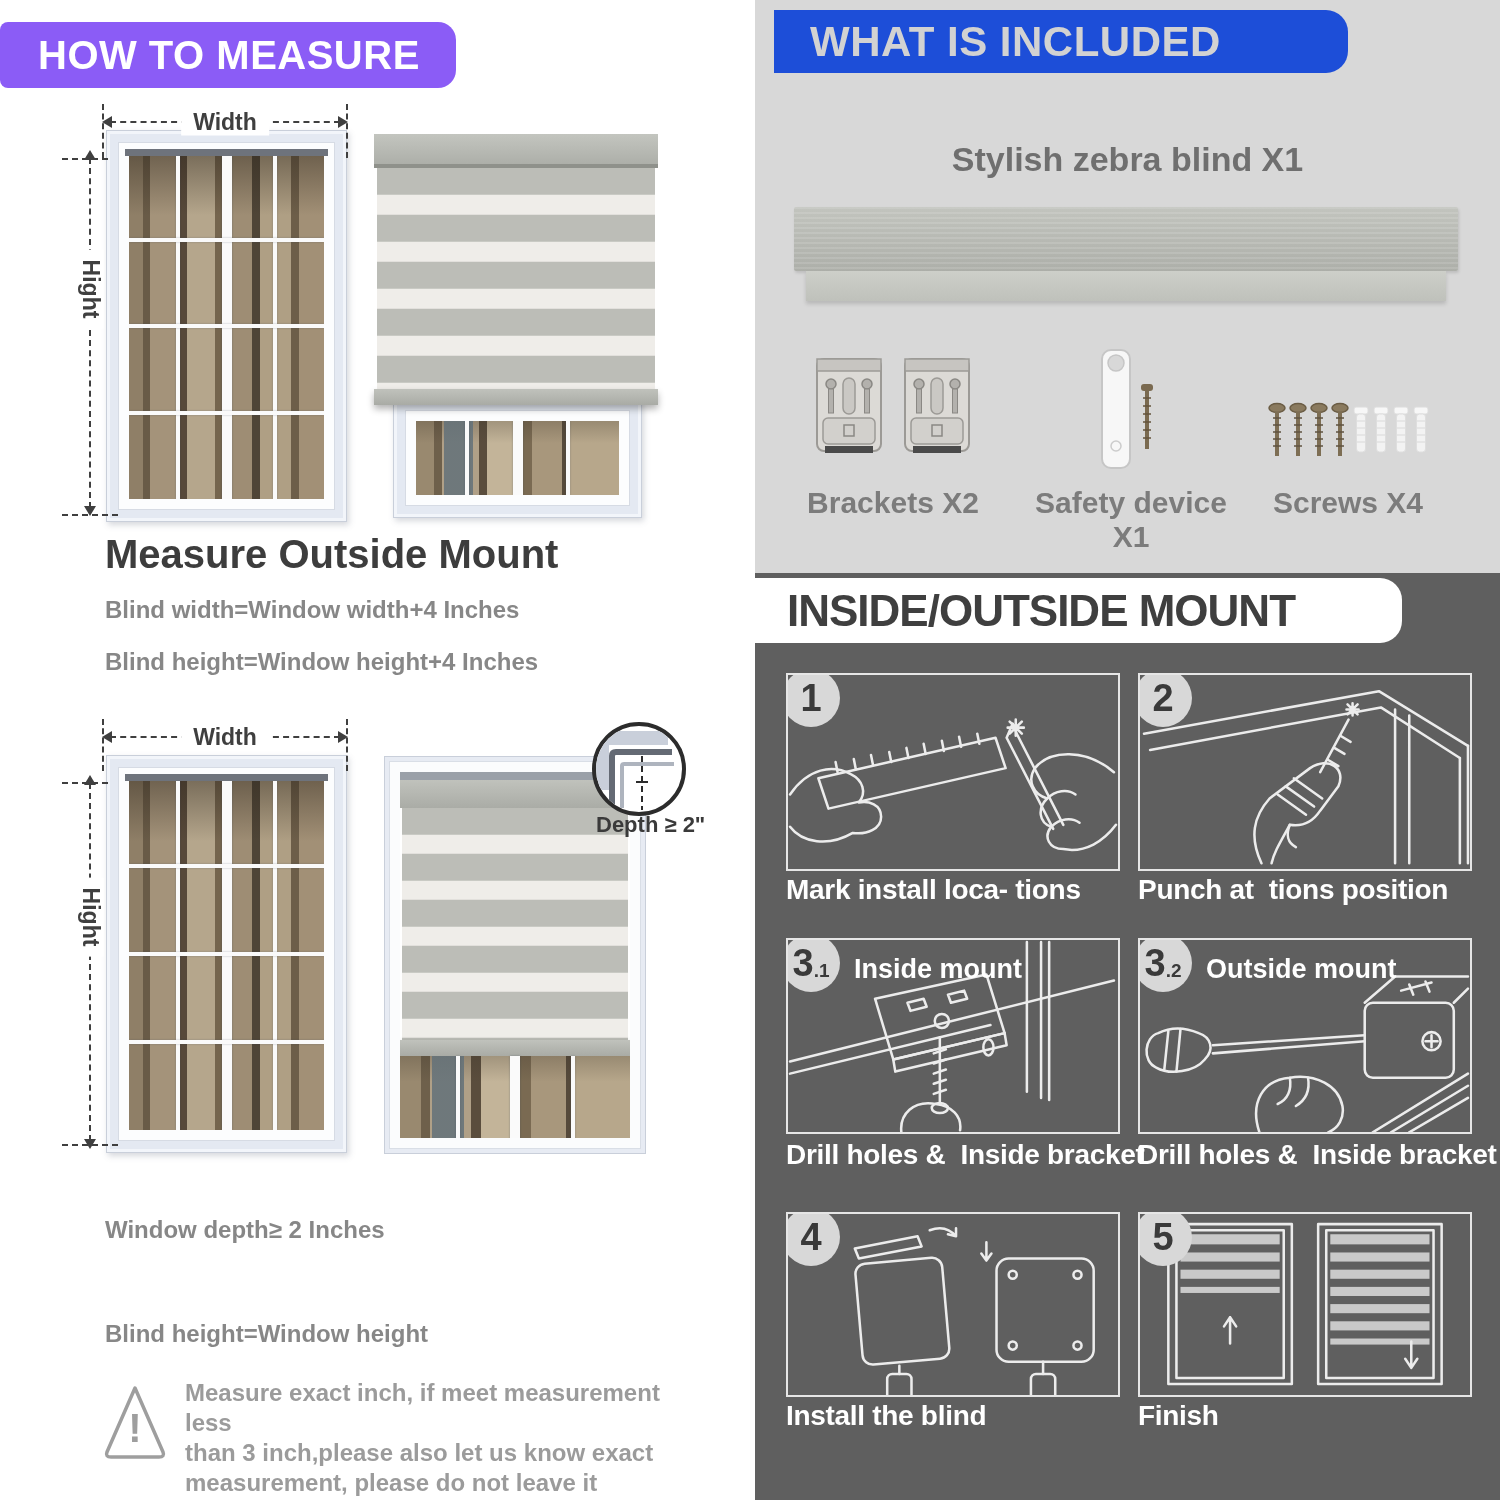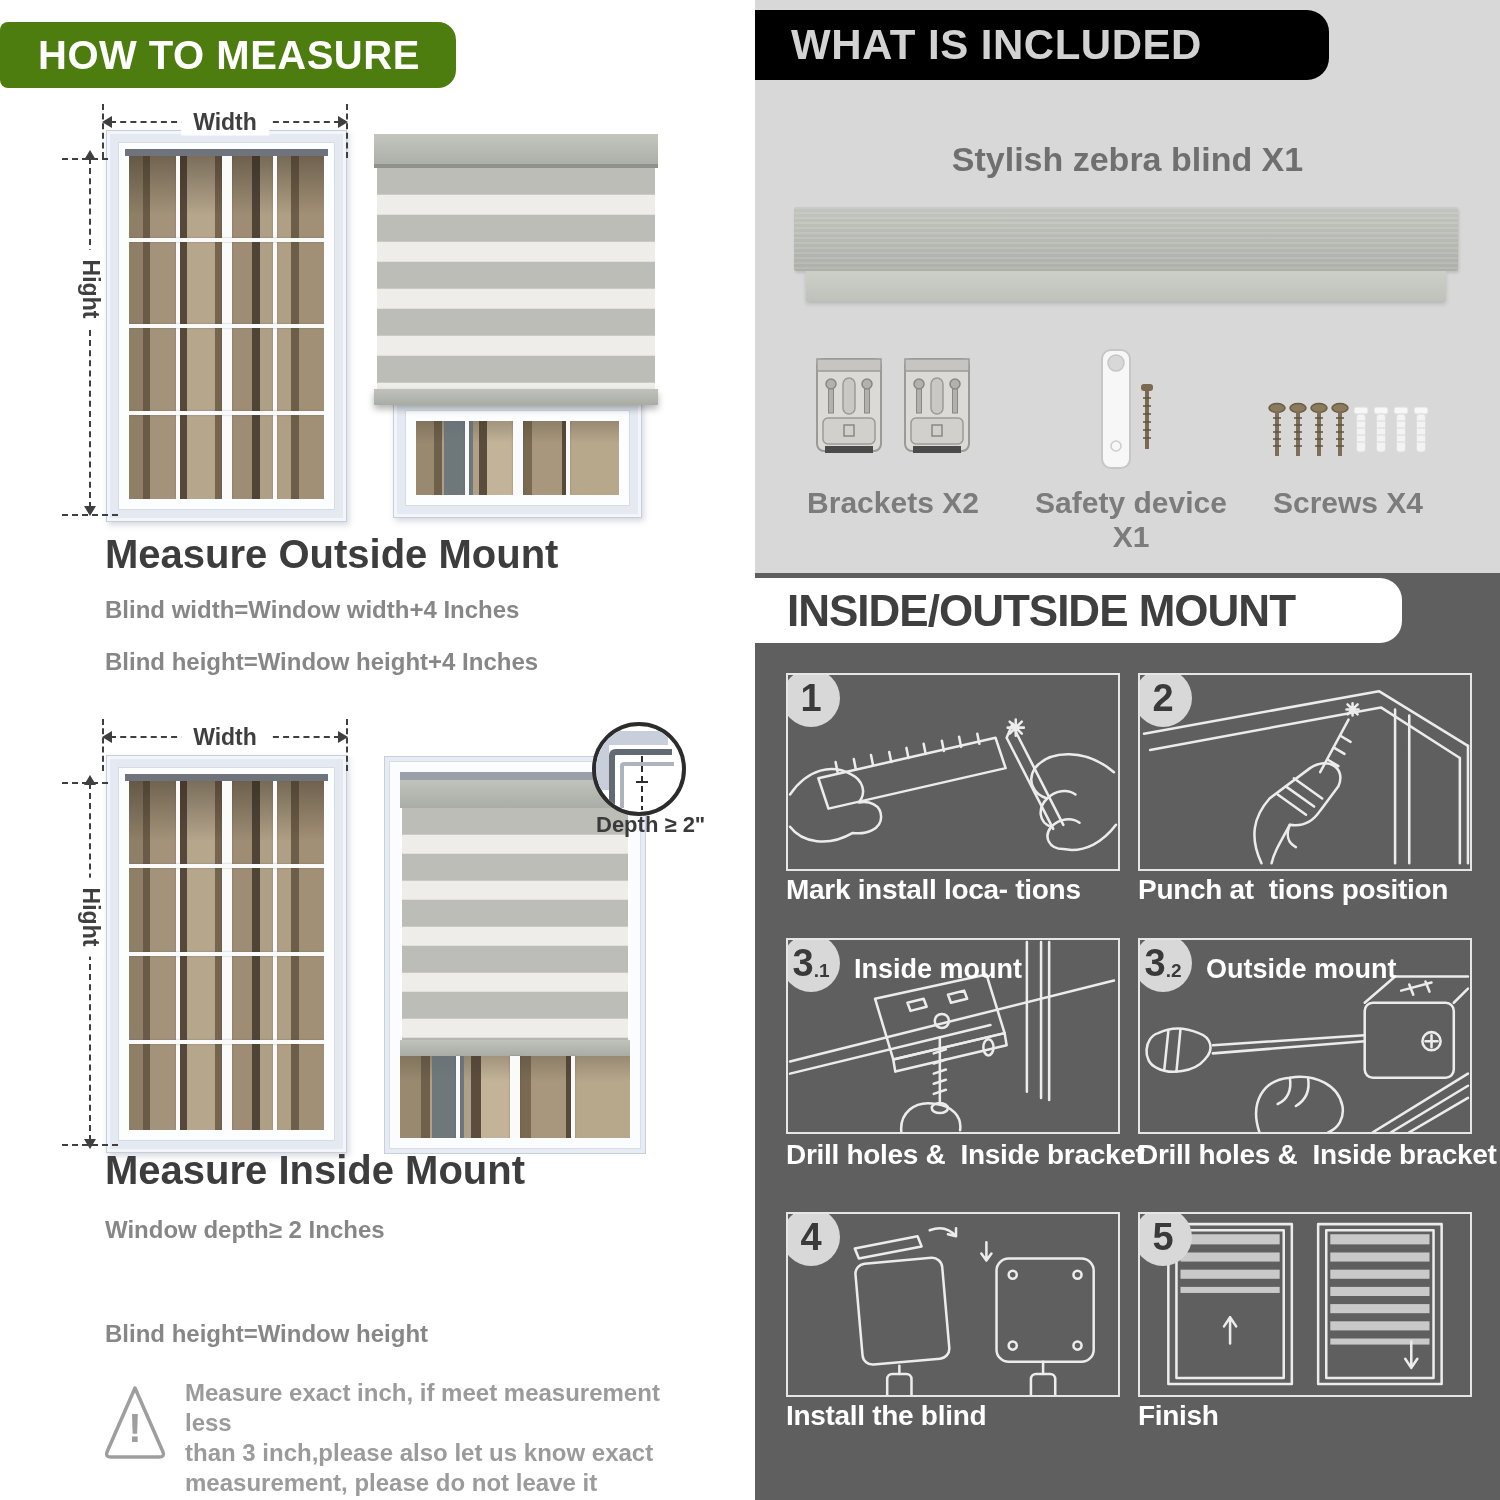--- a/index.html
+++ b/index.html
@@ -2,23 +2,23 @@
 <html><head>
 <meta charset="utf-8">
 <style>
   html,body{margin:0;padding:0;background:#fff;}
   .page{position:relative;width:1500px;height:1500px;background:#ffffff;overflow:hidden;
         font-family:"Liberation Sans", sans-serif;}
   .abs{position:absolute;}
 
   
   .badge{position:absolute;display:flex;align-items:center;font-weight:bold;}
-  .badge-htm{left:0;top:22px;width:418px;height:66px;background:#4d7c0f;border-radius:8px 18px 18px 8px;
+  .badge-htm{left:0;top:22px;width:418px;height:66px;background:#8b5cf6;border-radius:8px 18px 18px 8px;
              color:#fff;font-size:40px;padding-left:38px;letter-spacing:.5px;}
-  .badge-wii{left:755px;top:10px;width:538px;height:70px;background:#000000;border-radius:0 22px 22px 0;
+  .badge-wii{left:774px;top:10px;width:538px;height:63px;background:#1d4ed8;border-radius:0 22px 22px 0;
              color:#d2d2d2;font-size:42px;padding-left:36px;letter-spacing:.5px;}
   .badge-iom{left:755px;top:578px;width:615px;height:65px;background:#ffffff;border-radius:0 22px 22px 0;
              color:#3f3f3f;font-size:44px;padding-left:32px;letter-spacing:-1px;}
 
   
   .panel-light{left:755px;top:0;width:745px;height:573px;background:#d8d8d8;}
   .panel-dark{left:755px;top:573px;width:745px;height:927px;background:#5f5f5f;}
 
   
   .h-measure{position:absolute;left:105px;font-size:40px;font-weight:bold;color:#3d3d3d;}
@@ -211,21 +211,20 @@
     <svg width="86" height="86" viewBox="0 0 86 86">
       <path d="M6,64 V20 Q6,12 14,12 H72" stroke="#c9cfda" stroke-width="14" fill="none"></path>
       <path d="M16,78 V30 Q16,26 20,26 H76" stroke="#646a74" stroke-width="6" fill="none"></path>
       <path d="M26,82 V40 Q26,38 28,38 H78" stroke="#aeb4be" stroke-width="4" fill="none"></path>
       <path d="M46,30 V84" stroke="#2c2c2c" stroke-width="2" stroke-dasharray="6 4" fill="none"></path>
       <path d="M40,56 h12" stroke="#2c2c2c" stroke-width="2" fill="none"></path>
     </svg>
   </div>
   <div class="depth-label">Depth ≥ 2"</div>
 
-  <div class="h-measure" style="top:1148px;">Measure Inside Mount</div>
   <div class="rule" style="top:1216px;">Window depth≥ 2 Inches</div>
   <div class="rule" style="top:1320px;">Blind height=Window height</div>
 
   <div class="warn-tri">
     <svg width="70" height="86" viewBox="0 0 70 86">
       <path d="M35,8 L63,72 Q65,77 59,77 L11,77 Q5,77 7,72 Z" fill="none" stroke="#9e9e9e" stroke-width="3.5" stroke-linejoin="round"></path>
       <text x="35" y="62" text-anchor="middle" font-size="40" font-weight="bold" fill="#9e9e9e" font-family="Liberation Sans, sans-serif">!</text>
     </svg>
   </div>
   <div class="warn-text">Measure exact inch, if meet measurement less

